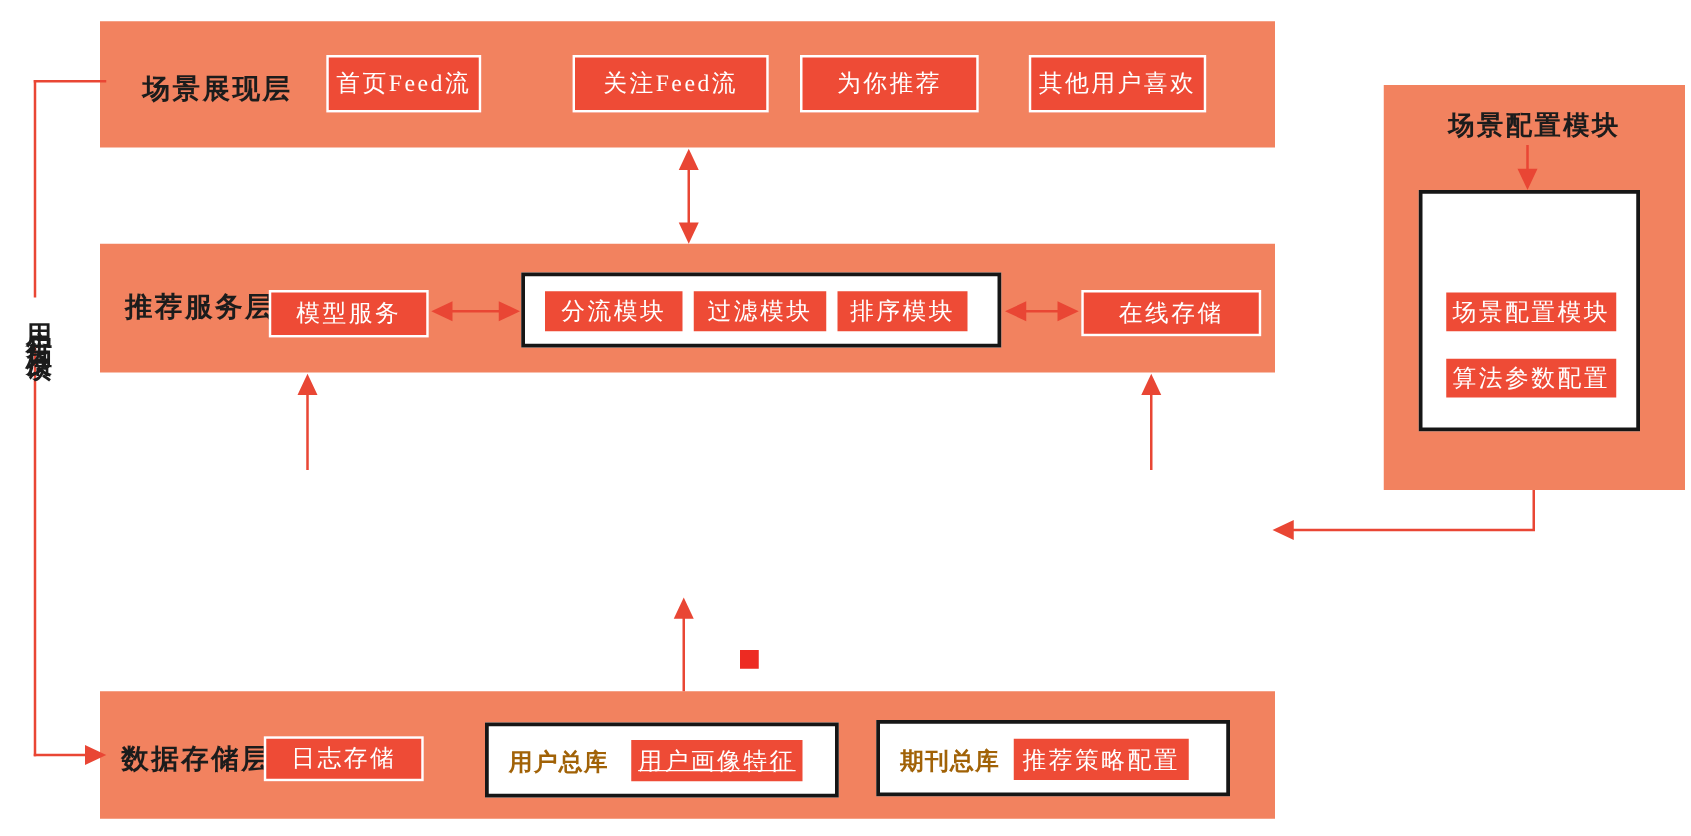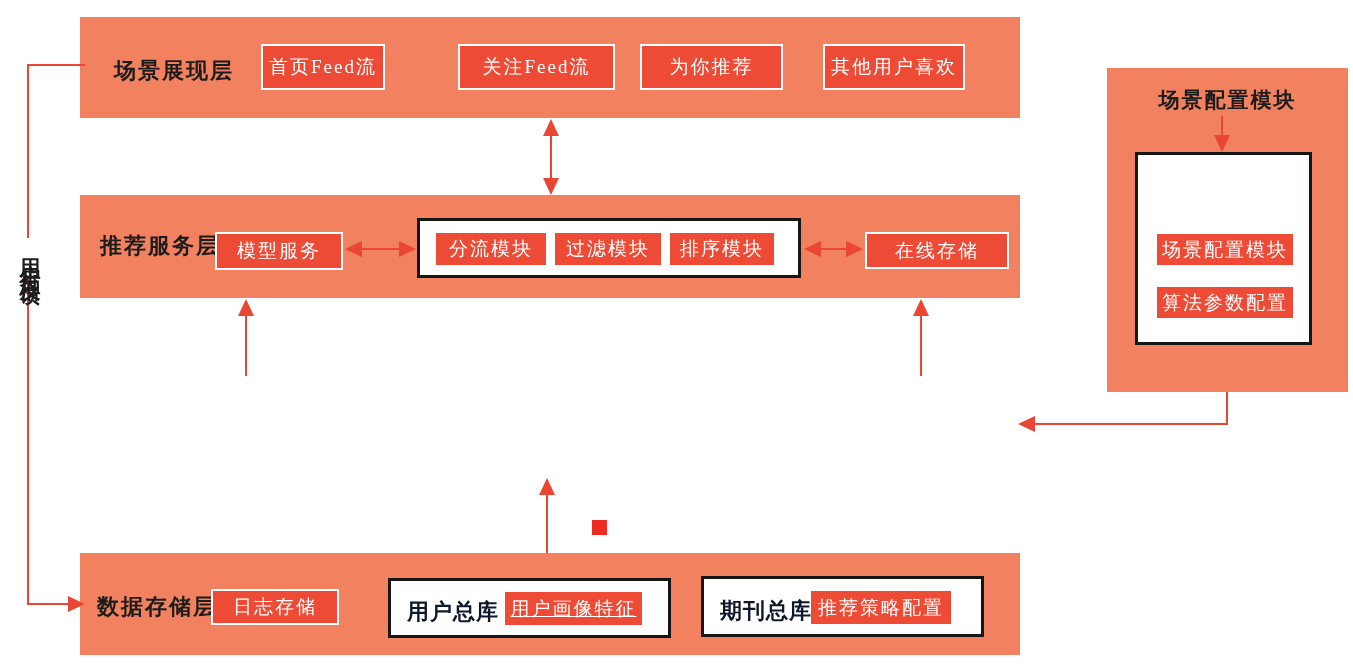--- a/index.html
+++ b/index.html
@@ -15,21 +15,21 @@
   .band{position:absolute;left:80px;width:940px;background:var(--band);}
   .band-label{position:absolute;color:var(--ink);font-weight:bold;font-size:22px;letter-spacing:2px;white-space:nowrap;font-family:"Liberation Sans",sans-serif;}
 
   .rbox{position:absolute;background:var(--red);border:2px solid #fff;color:#fff;
         display:flex;align-items:center;justify-content:center;font-size:19px;
         letter-spacing:2px;white-space:nowrap;}
   .rbox.noborder{border:none;}
 
   .wbox{position:absolute;background:#fff;border:3px solid #161616;}
 
-  .wbox-label{position:absolute;color:#0f172a;font-size:22px;font-weight:bold;letter-spacing:1px;
+  .wbox-label{position:absolute;color:#a16207;font-size:19px;font-weight:bold;letter-spacing:1px;
         white-space:nowrap;font-family:"Liberation Sans",sans-serif;}
 
   
   .hline{position:absolute;height:2px;background:var(--arrow);}
   .vline{position:absolute;width:2px;background:var(--arrow);}
   .tri{position:absolute;width:0;height:0;}
   .tri.up{border-left:8px solid transparent;border-right:8px solid transparent;border-bottom:17px solid var(--arrow);}
   .tri.down{border-left:8px solid transparent;border-right:8px solid transparent;border-top:17px solid var(--arrow);}
   .tri.left{border-top:8px solid transparent;border-bottom:8px solid transparent;border-right:17px solid var(--arrow);}
   .tri.right{border-top:8px solid transparent;border-bottom:8px solid transparent;border-left:17px solid var(--arrow);}

